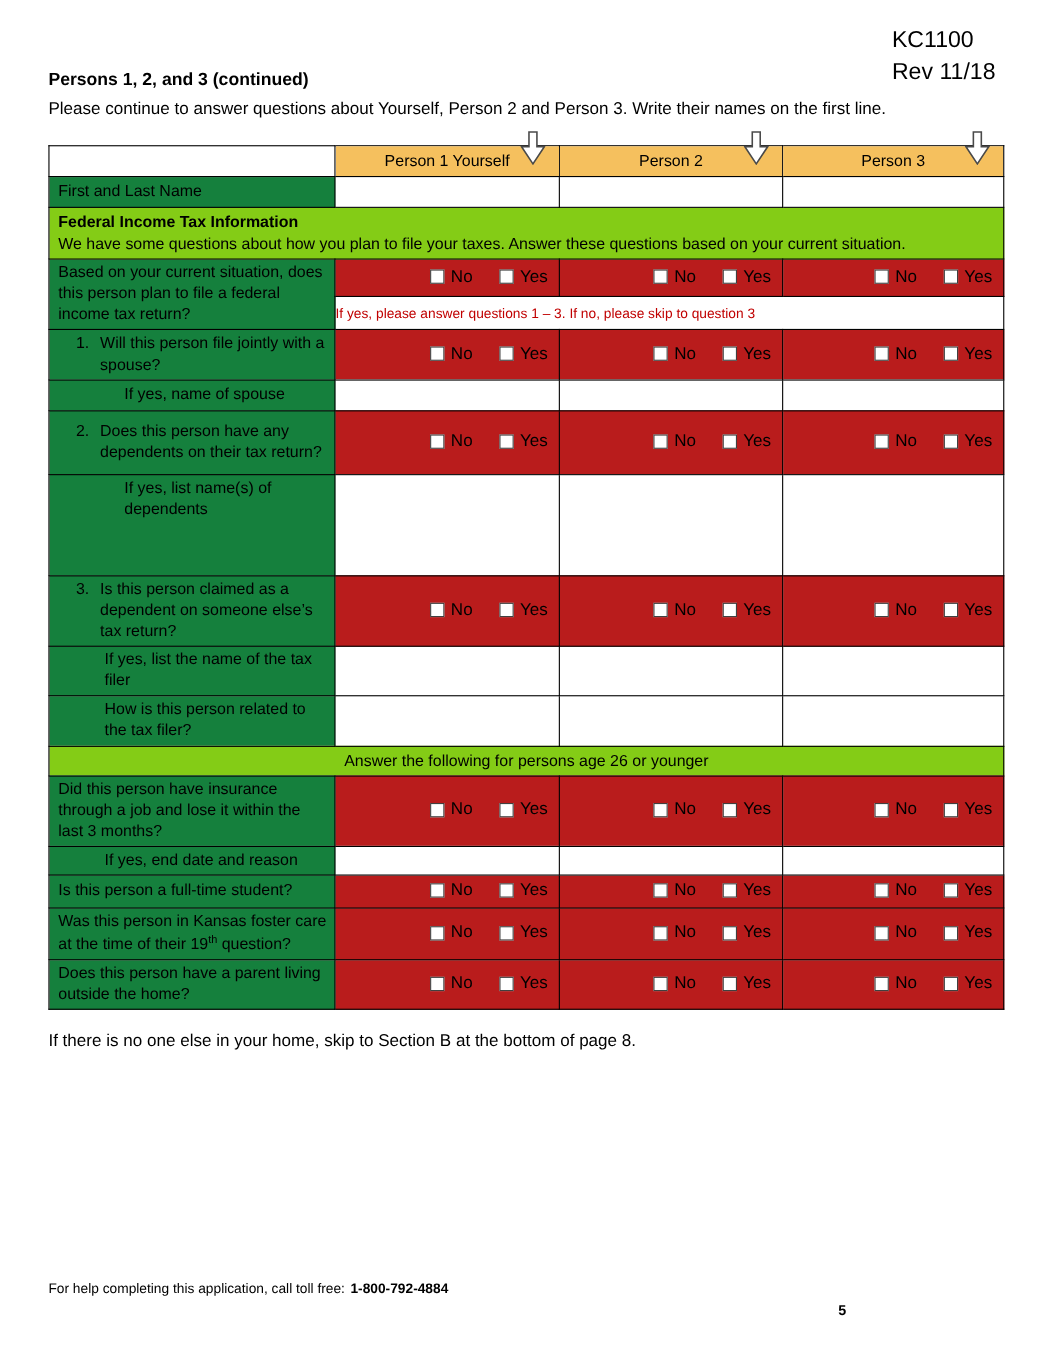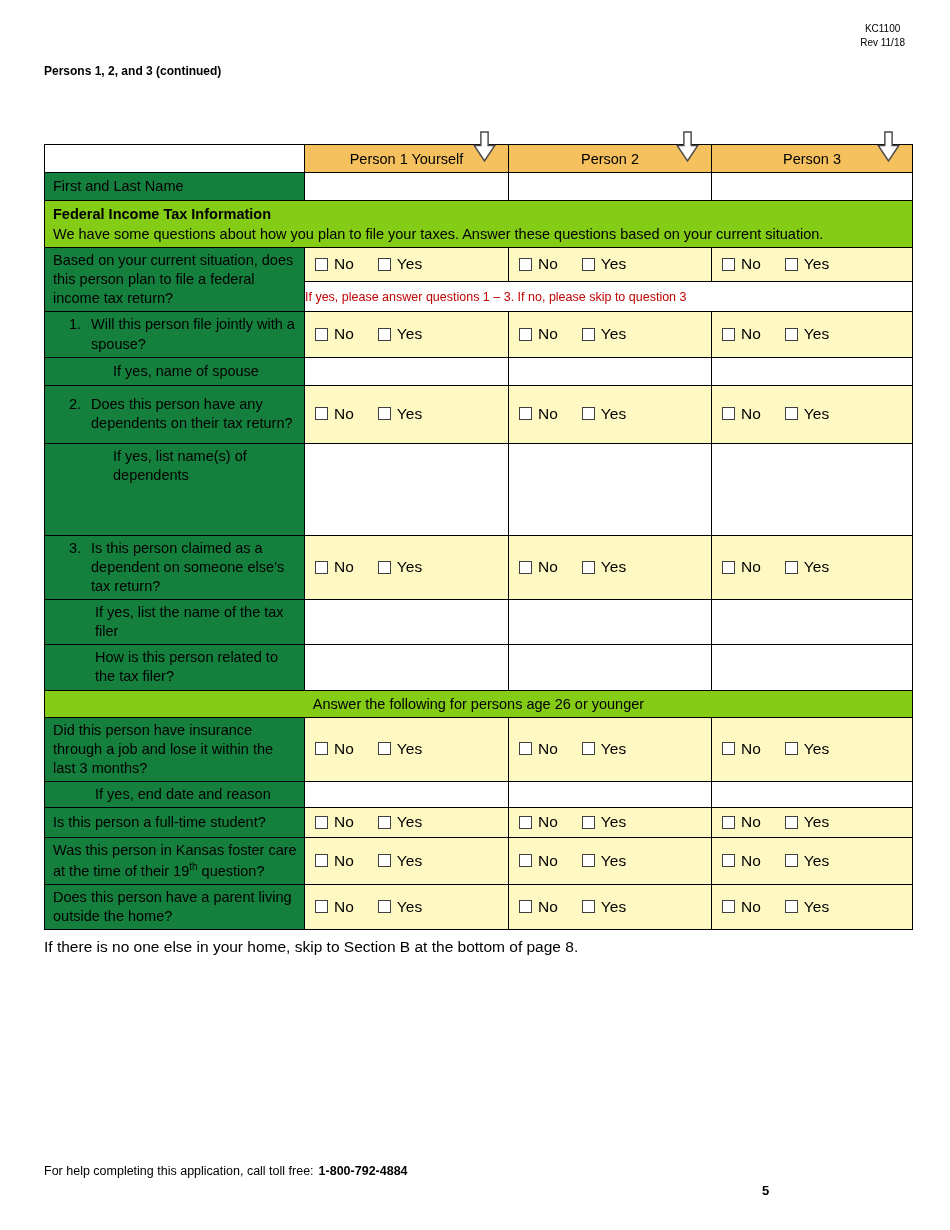--- a/index.html
+++ b/index.html
@@ -8,32 +8,32 @@
     position: relative;
     width: 950px;
     height: 1230px;
     background: #fff;
     font-family: "Liberation Sans", sans-serif;
     color: #000;
     overflow: hidden;
   }
   .corner {
     position: absolute; top: 22px; right: 45px;
-    text-align: center; font-size: 10px; line-height: 1.4;
+    text-align: left; font-size: 21px; line-height: 1.4;
   }
   .heading {
     position: absolute; top: 64px; left: 44px;
-    font-size: 12px; font-weight: bold;
+    font-size: 16px; font-weight: bold;
   }
   .intro {
     position: absolute; top: 91px; left: 44px;
     font-size: 15.5px;
   }
   table.main {
-    position: absolute; top: 144px; left: 44px;
+    position: absolute; top: 132px; left: 44px;
     width: 868px;
     border-collapse: collapse;
     table-layout: fixed;
   }
   td, th { border: 1px solid #000; font-size: 14.5px; }
   th.blank { background: #fff; }
   th.phead {
     background: #F5C05E;
     font-weight: normal;
     position: relative;
@@ -58,21 +58,21 @@
   .sub1 { padding-left: 60px; }
   .sub2 { padding-left: 42px; }
   td.banner {
     background: #84cc16;
     padding: 3px 8px;
     line-height: 1.38;
     vertical-align: middle;
   }
   .bt { font-weight: bold; }
   td.banner.center { text-align: center; }
-  td.ans { text-align: left; vertical-align: middle; background: #fef9c3; }
+  td.ans { text-align: right; vertical-align: middle; background: #b91c1c; }
   .opt { display: inline-flex; align-items: center; gap: 6px; margin: 0 10px; font-size: 15.5px; white-space: nowrap; }
   .box { width: 13px; height: 13px; border: 1.5px solid #404040; background: #fff; flex: none; display: inline-block; }
   td.rednote {
     color: #C00000; font-size: 12.5px;
     vertical-align: middle;
   }
   td.fill { background: #fff; }
   .skip {
     position: absolute; top: 938px; left: 44px;
     font-size: 15.5px;
@@ -92,20 +92,21 @@
 <body>
 
 <div class="sheet">
 
   <div class="corner">
     <div>KC1100</div>
     <div>Rev 11/18</div>
   </div>
 
   <div class="heading">Persons 1, 2, and 3 (continued)</div>
+  <div class="intro">Please continue to answer questions about Yourself, Person 2 and Person 3.  Write their names on the first line.</div>
 
   <table class="main">
     <colgroup>
       <col style="width:260px">
         <col style="width:204px">
         <col style="width:203px">
         <col style="width:201px">
     </colgroup>
 
     <tbody>

